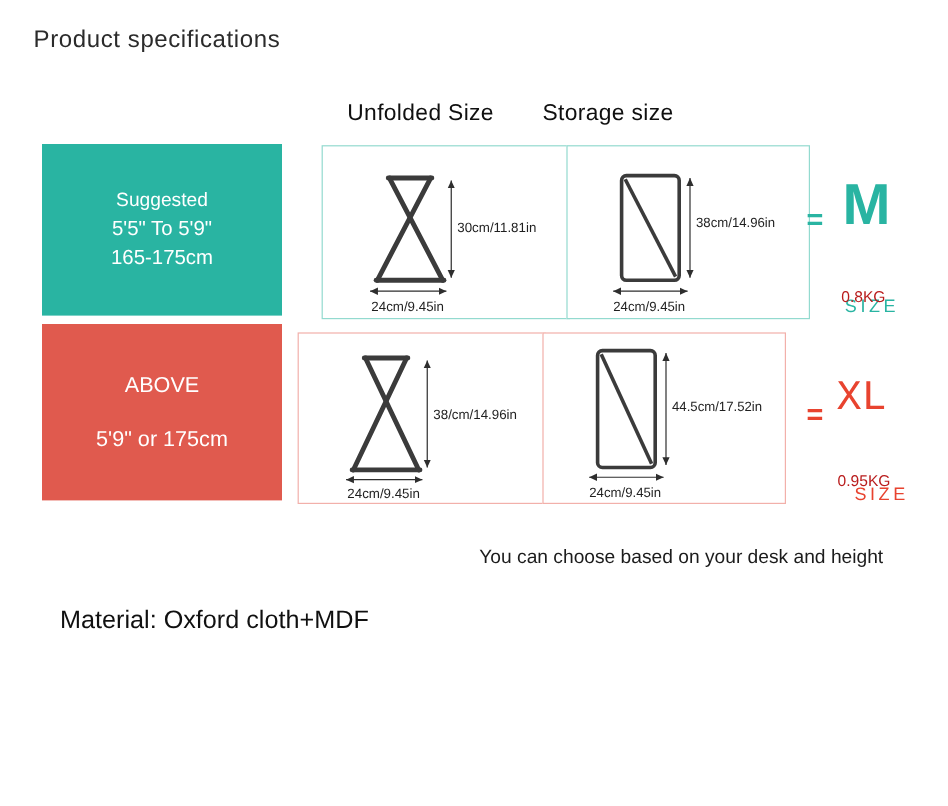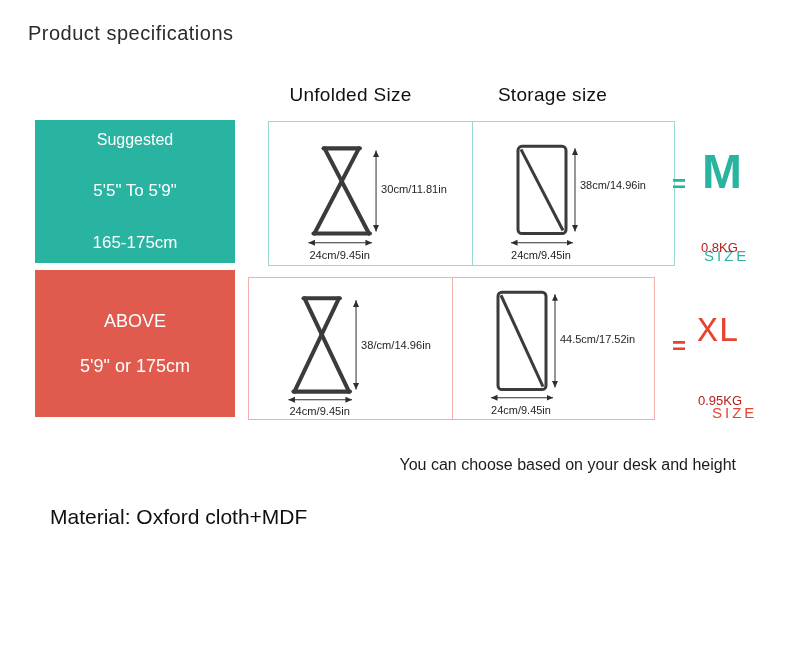--- a/index.html
+++ b/index.html
@@ -3,21 +3,21 @@
 <meta charset="utf-8">
 <style>
   html,body{margin:0;padding:0;background:#fff;}
   .canvas{position:relative;width:790px;height:672px;background:#ffffff;
           font-family:"Liberation Sans",sans-serif;color:#1a1a1a;overflow:hidden;}
   .abs{position:absolute;}
   .page-title{font-size:20px;color:#2b2b2b;letter-spacing:.5px;}
   .col-header{font-size:19px;color:#101010;letter-spacing:.3px;}
   .label-box{width:200px;display:flex;flex-direction:column;align-items:center;
              justify-content:center;text-align:center;color:#fff;font-size:17px;}
-  .label-box.teal{background:#29b4a2;row-gap:32px;}
+  .label-box.teal{background:#29b4a2;row-gap:4px;}
   .label-box.red{background:#e05a4e;font-size:18px;row-gap:24px;}
   .cell{background:#fff;}
   .cell.teal{border:1px solid #93dacf;margin-left:20px;}
   .cell.red{border:1px solid #f2b0aa;}
   .shape{stroke:#3b3b3b;stroke-width:4;fill:none;stroke-linecap:round;stroke-linejoin:round;}
   .shape-thin{stroke:#3b3b3b;stroke-width:3;fill:none;}
   .dimline{stroke:#2e2e2e;stroke-width:1;}
   .dim{font-size:11px;fill:#1f1f1f;font-family:"Liberation Sans",sans-serif;}
   .eq{font-size:24px;font-weight:bold;}
   .size-letter{line-height:1;}
@@ -39,21 +39,21 @@
       <path d="M0,0.5 L6.5,3.5 L0,6.5 Z" fill="#2e2e2e"></path>
     </marker>
   </defs>
 </svg>
 
 <div class="canvas">
 
   <div class="abs col-header" style="left:248px;top:84px;width:205px;text-align:center">Unfolded Size</div>
 
   <div class="abs page-title" style="left:28px;top:22px">Product specifications</div>
-  <div class="abs col-header" style="left:452px;top:84px;width:201px;text-align:center">Storage size</div>
+  <div class="abs col-header" style="left:452px;top:84px;width:201px;">Storage size</div>
 
   <div class="abs label-box teal" style="left:35px;top:120px;height:143px">
     <div style="font-size:16px">Suggested</div>
     <div>5'5" To 5'9"</div>
     <div>165-175cm</div>
   </div>
 
   <div class="abs cell teal" style="left:248px;top:121px;width:205px;height:143px">
     <svg width="100%" height="100%" viewBox="0 0 203 141" preserveAspectRatio="none">
       <g class="shape">

